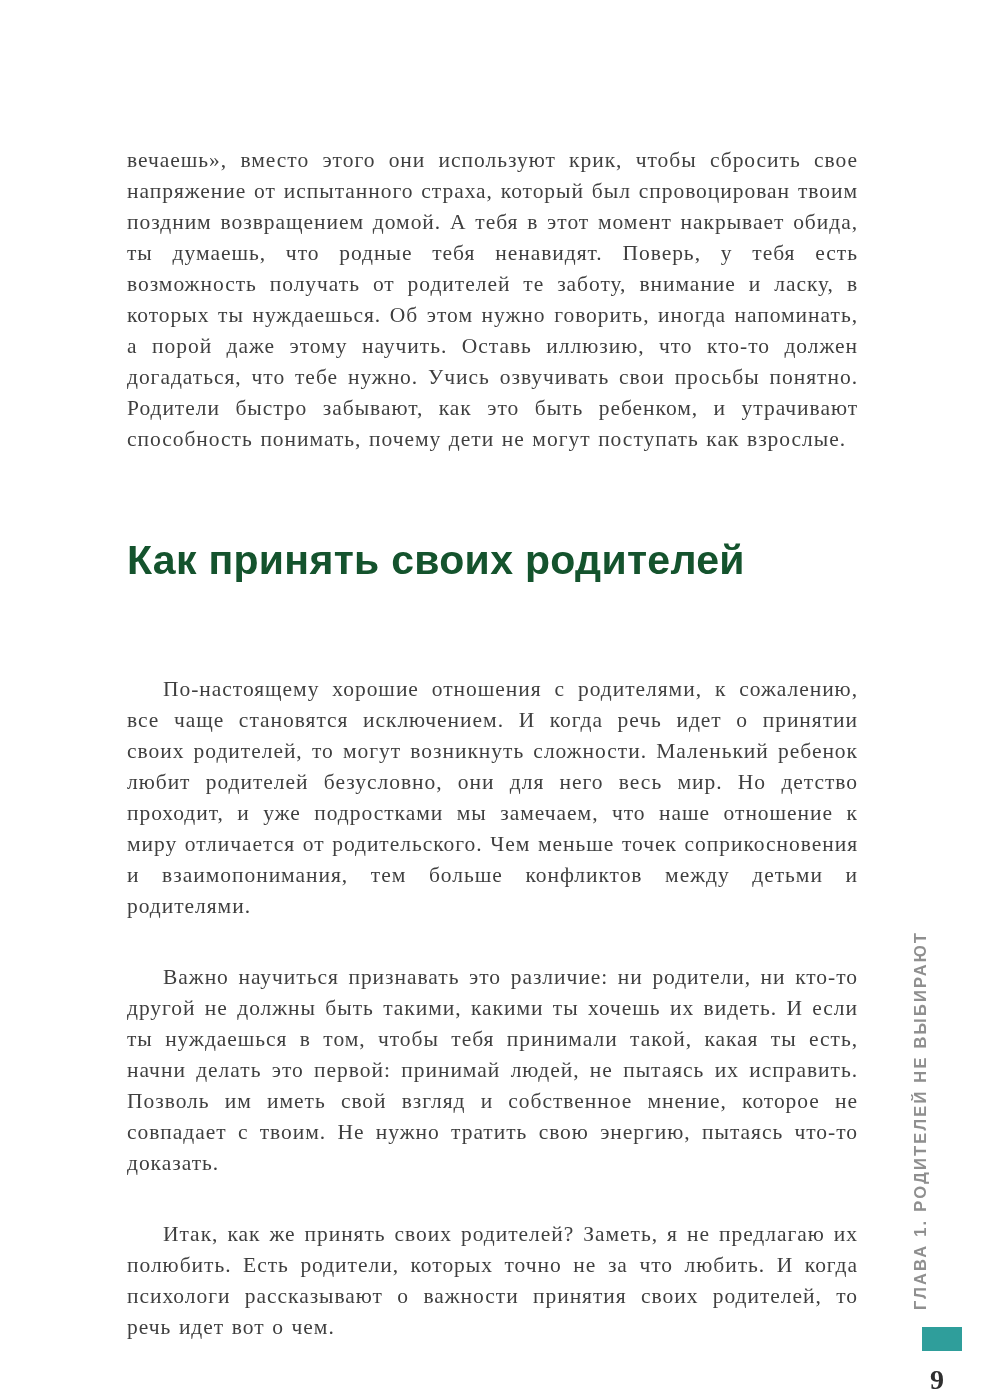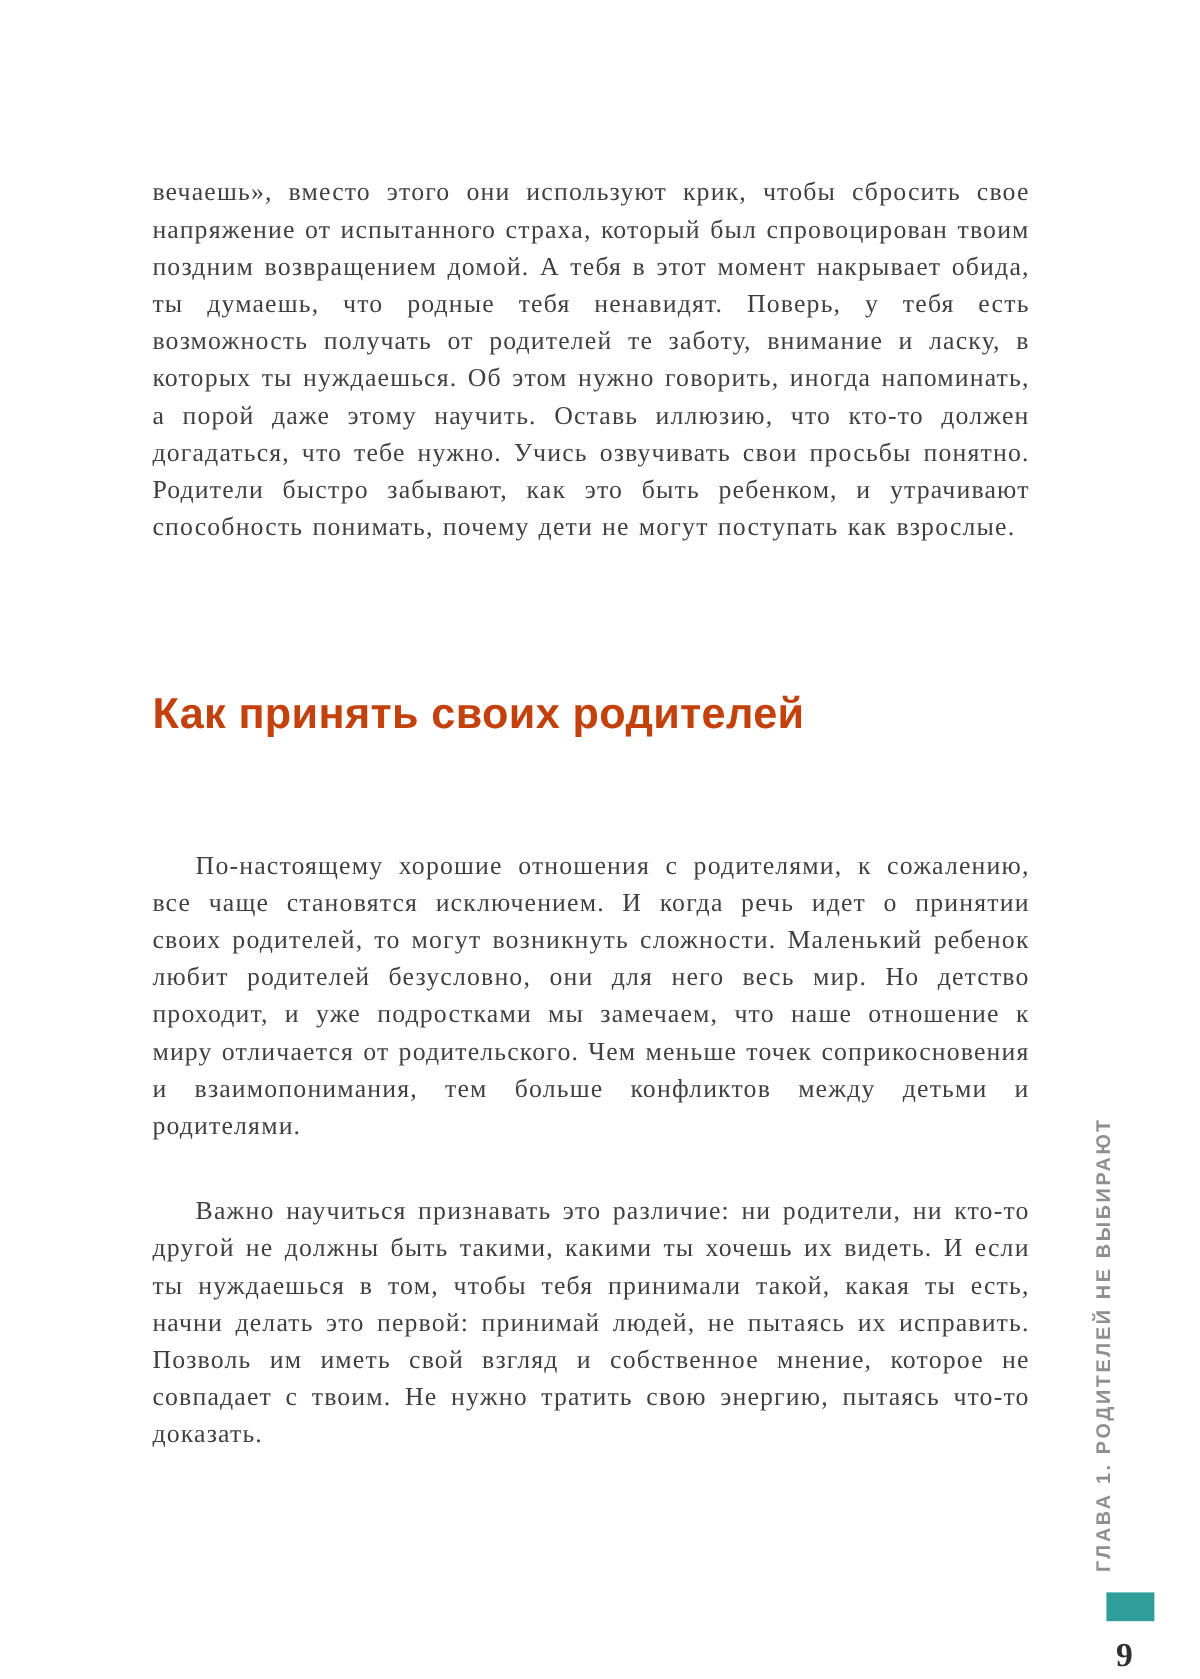--- a/index.html
+++ b/index.html
@@ -23,25 +23,25 @@
     font-size: 21.5px;
     line-height: 31px;
     text-align: justify;
     letter-spacing: 0.045em;
     word-spacing: 0.06em;
     color: #3f3f3f;
   }
   .para.indented { text-indent: 36px; margin-top: 16px; }
   .heading {
     font-family: "Liberation Sans", "DejaVu Sans", sans-serif;
-    font-size: 36px;
+    font-size: 41px;
     font-weight: 700;
-    color: #c2410c;
+    color: #14532d;
     letter-spacing: 0.3px;
-    margin-top: 95px;
+    margin-top: 58px;
     margin-bottom: 66px;
   }
   .running-head {
     position: absolute;
     top: 888px;
     right: 82px;
     height: 410px;
     writing-mode: vertical-rl;
     transform: rotate(180deg);
     font-family: "Liberation Sans", "DejaVu Sans", sans-serif;
@@ -76,20 +76,21 @@
 
   <div class="content">
     <p class="para">вечаешь», вместо этого они используют крик, чтобы сбросить свое напряжение от испытанного страха, который был спровоцирован твоим поздним возвращением домой. А тебя в этот момент накрывает обида, ты думаешь, что родные тебя ненавидят. Поверь, у тебя есть возможность получать от родителей те заботу, внимание и ласку, в которых ты нуждаешься. Об этом нужно говорить, иногда напоминать, а порой даже этому научить. Оставь иллюзию, что кто-то должен догадаться, что тебе нужно. Учись озвучивать свои просьбы понятно. Родители быстро забывают, как это быть ребенком, и утрачивают способность понимать, почему дети не могут поступать как взрослые.</p>
 
     <h1 class="heading">Как принять своих родителей</h1>
 
     <p class="para indented">По-настоящему хорошие отношения с родителями, к сожалению, все чаще становятся исключением. И когда речь идет о принятии своих родителей, то могут возникнуть сложности. Маленький ребенок любит родителей безусловно, они для него весь мир. Но детство проходит, и уже подростками мы замечаем, что наше отношение к миру отличается от родительского. Чем меньше точек соприкосновения и взаимопонимания, тем больше конфликтов между детьми и родителями.</p>
 
     <p class="para indented">Важно научиться признавать это различие: ни родители, ни кто-то другой не должны быть такими, какими ты хочешь их видеть. И если ты нуждаешься в том, чтобы тебя принимали такой, какая ты есть, начни делать это первой: принимай людей, не пытаясь их исправить. Позволь им иметь свой взгляд и собственное мнение, которое не совпадает с твоим. Не нужно тратить свою энергию, пытаясь что-то доказать.</p>
 
+    <p class="para indented">Итак, как же принять своих родителей? Заметь, я не предлагаю их полюбить. Есть родители, которых точно не за что любить. И когда психологи рассказывают о важности принятия своих родителей, то речь идет вот о чем.</p>
   </div>
 
   <div class="running-head">ГЛАВА 1. РОДИТЕЛЕЙ НЕ ВЫБИРАЮТ</div>
 
   <div class="footer-rule" style="background: rgb(47, 158, 155);"></div>
 
   <div class="page-number">9</div>
 
 </div>
 

